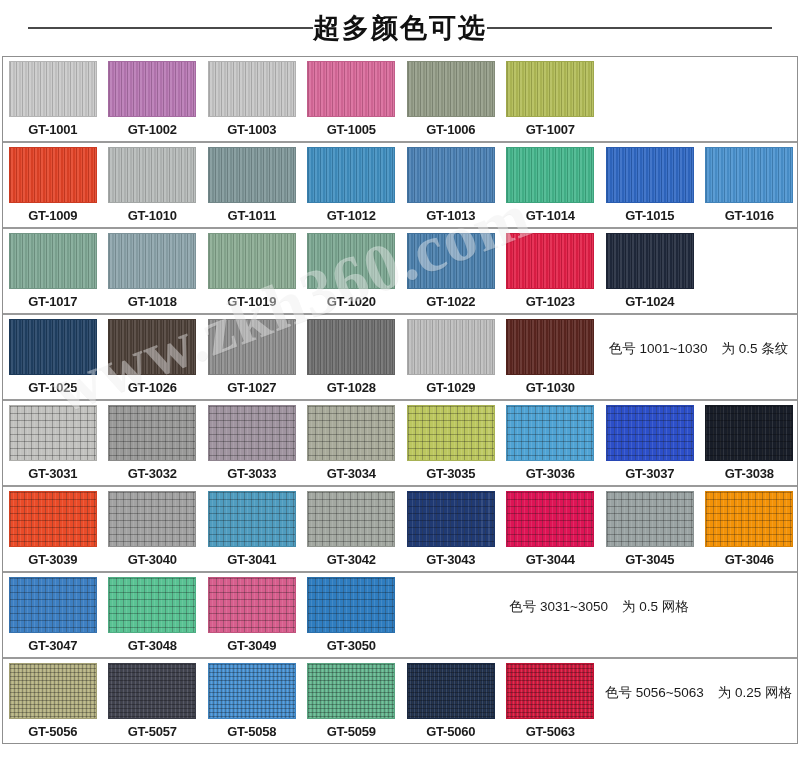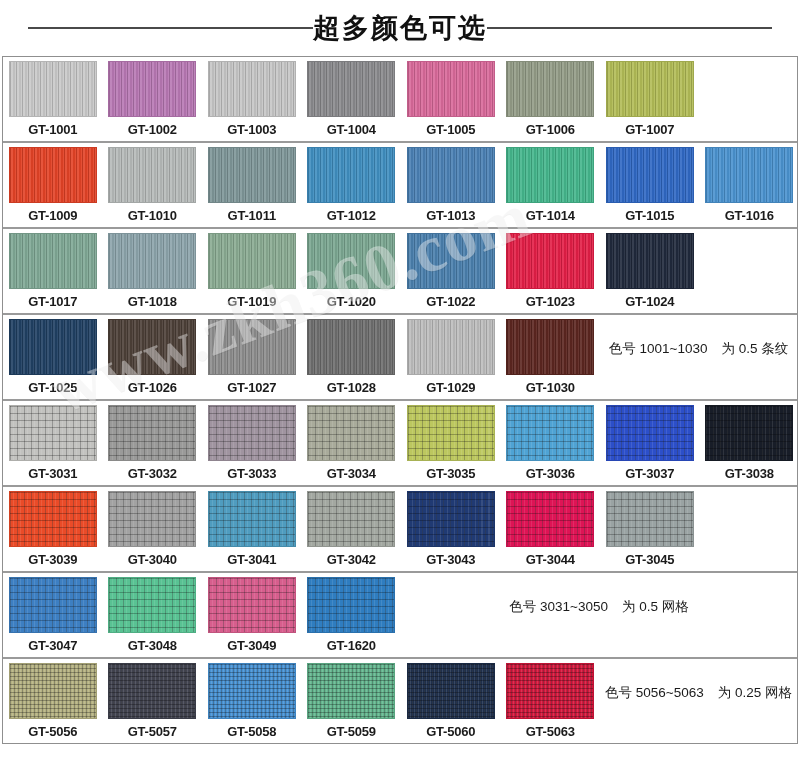--- a/index.html
+++ b/index.html
@@ -195,24 +195,20 @@
       </div>
       <div class="swatch-cell">
         <div class="swatch-chip tex-stripe" style="background: rgb(184, 120, 180);"></div>
         <div class="swatch-label">GT-1002</div>
       </div>
       <div class="swatch-cell">
         <div class="swatch-chip tex-stripe" style="background: rgb(198, 198, 198);"></div>
         <div class="swatch-label">GT-1003</div>
       </div>
       <div class="swatch-cell">
-        <div class="swatch-chip tex-stripe" style="background: rgb(138, 138, 141);"></div>
-        <div class="swatch-label">GT-1004</div>
-      </div>
-      <div class="swatch-cell">
         <div class="swatch-chip tex-stripe" style="background: rgb(217, 105, 154);"></div>
         <div class="swatch-label">GT-1005</div>
       </div>
       <div class="swatch-cell">
         <div class="swatch-chip tex-stripe" style="background: rgb(147, 156, 135);"></div>
         <div class="swatch-label">GT-1006</div>
       </div>
       <div class="swatch-cell">
         <div class="swatch-chip tex-stripe" style="background: rgb(178, 188, 86);"></div>
         <div class="swatch-label">GT-1007</div>
@@ -368,37 +364,41 @@
         <div class="swatch-label">GT-3043</div>
       </div>
       <div class="swatch-cell">
         <div class="swatch-chip tex-grid05" style="background: rgb(222, 20, 85);"></div>
         <div class="swatch-label">GT-3044</div>
       </div>
       <div class="swatch-cell">
         <div class="swatch-chip tex-grid05" style="background: rgb(154, 163, 163);"></div>
         <div class="swatch-label">GT-3045</div>
       </div>
+      <div class="swatch-cell">
+        <div class="swatch-chip tex-grid05" style="background: rgb(243, 146, 7);"></div>
+        <div class="swatch-label">GT-3046</div>
+      </div>
     </div>
     <div class="swatch-row">
       <div class="swatch-cell">
         <div class="swatch-chip tex-grid05" style="background: rgb(61, 127, 194);"></div>
         <div class="swatch-label">GT-3047</div>
       </div>
       <div class="swatch-cell">
         <div class="swatch-chip tex-grid05" style="background: rgb(89, 194, 147);"></div>
         <div class="swatch-label">GT-3048</div>
       </div>
       <div class="swatch-cell">
         <div class="swatch-chip tex-grid05" style="background: rgb(215, 94, 141);"></div>
         <div class="swatch-label">GT-3049</div>
       </div>
       <div class="swatch-cell">
         <div class="swatch-chip tex-grid05" style="background: rgb(47, 125, 192);"></div>
-        <div class="swatch-label">GT-1620</div>
+        <div class="swatch-label">GT-3050</div>
       </div>
       <div class="note-cell">
         <div class="note-line">色号 3031~3050</div>
         <div class="note-line note-line-2">为 0.5 网格</div>
       </div>
     </div>
     <div class="swatch-row">
       <div class="swatch-cell">
         <div class="swatch-chip tex-grid025" style="background: rgb(181, 178, 130);"></div>
         <div class="swatch-label">GT-5056</div>

